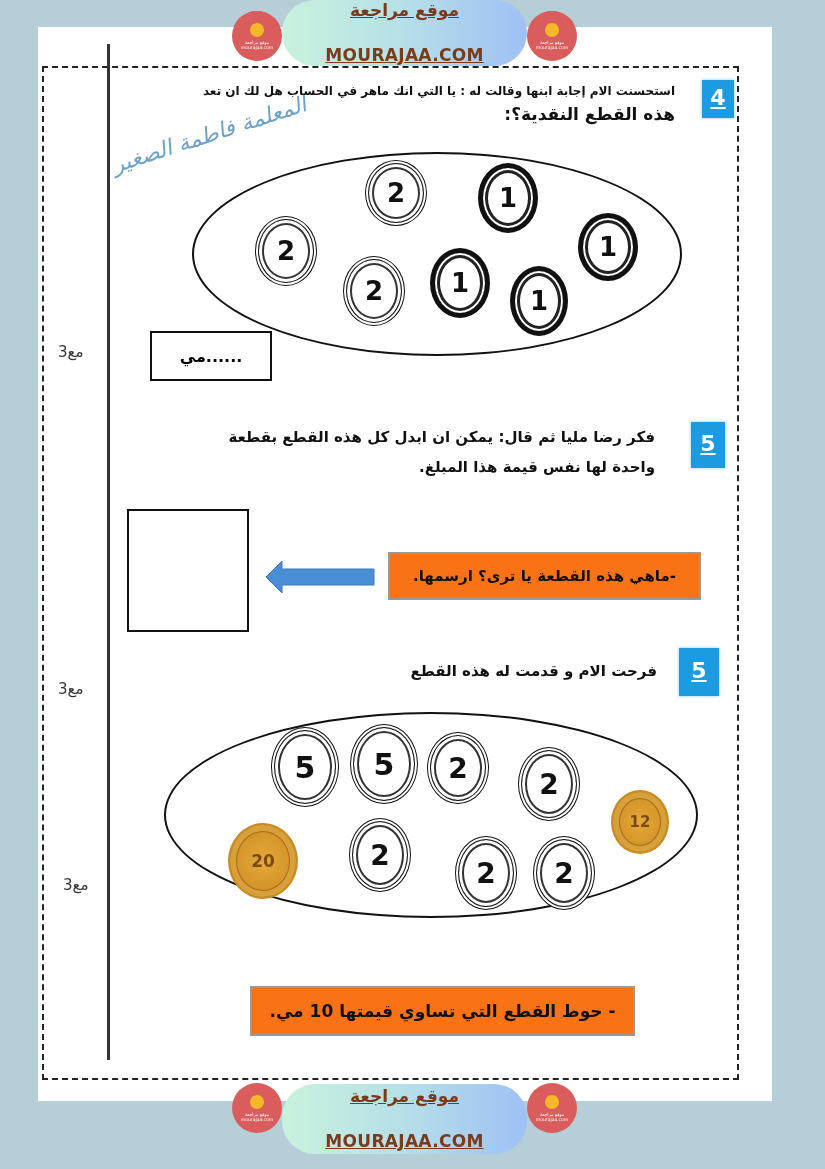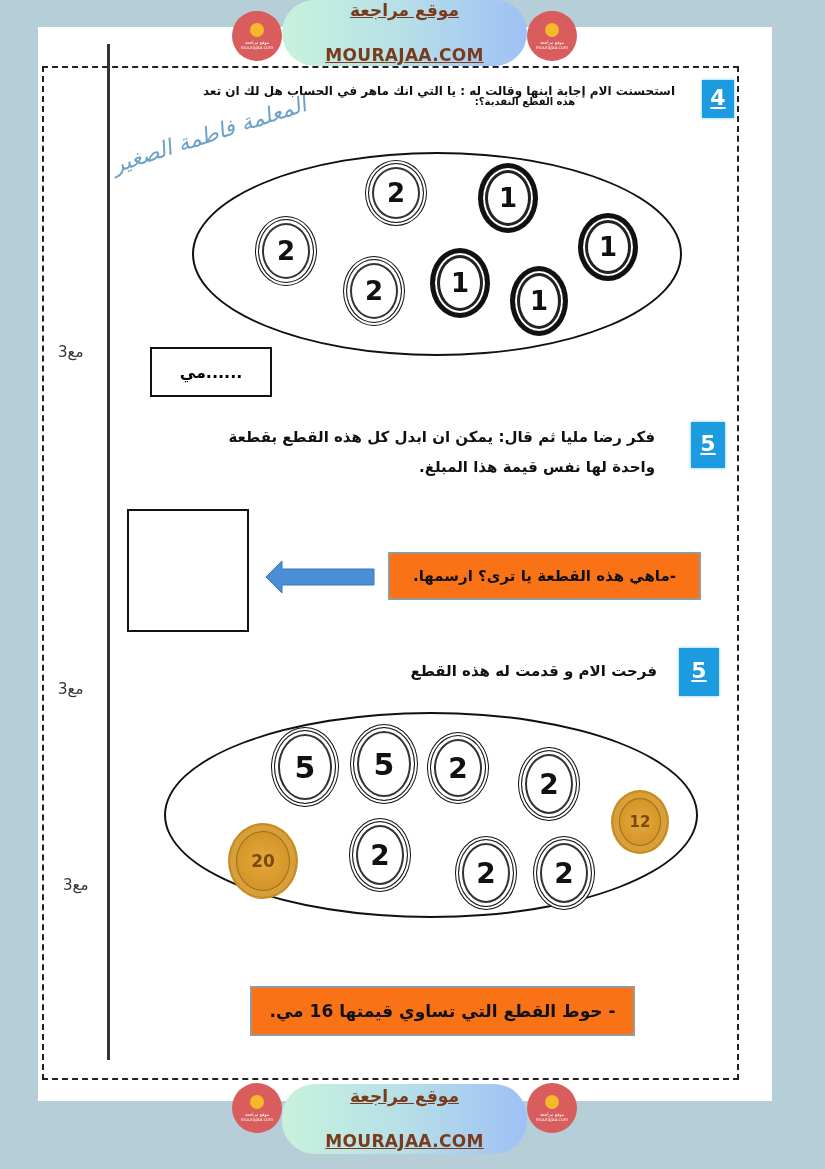--- a/index.html
+++ b/index.html
@@ -114,32 +114,32 @@
 </div>
 
 <div class="score" style="top:343px;">مع3</div>
 <div class="score" style="top:680px;">مع3</div>
 <div class="score" style="top:876px; left:63px;">مع3</div>
 
 <div class="watermark">المعلمة فاطمة الصغير</div>
 
 <div class="badge" style="left:702px; top:80px;">4</div>
 <div class="qtext" style="right:150px; top:84px; font-size:12px; width:500px;">استحسنت الام إجابة ابنها وقالت له : يا التي انك ماهر في الحساب هل لك ان تعد</div>
-<div class="qtext" style="right:150px; top:96px; font-size:10px; width:300px;text-align:center;">هذه القطع النقدية؟:</div>
+<div class="qtext" style="right:150px; top:104px; font-size:17px; width:300px;">هذه القطع النقدية؟:</div>
 
 <div class="oval" style="left:192px; top:152px; width:490px; height:204px;"></div>
 <div class="coin" style="left:365px; top:160px; width:62px; height:66px; font-size:26px;">2</div>
 <div class="coin dark" style="left:478px; top:163px; width:60px; height:70px; font-size:26px;">1</div>
 <div class="coin" style="left:255px; top:216px; width:62px; height:70px; font-size:26px;">2</div>
 <div class="coin dark" style="left:578px; top:213px; width:60px; height:68px; font-size:26px;">1</div>
 <div class="coin" style="left:343px; top:256px; width:62px; height:70px; font-size:26px;">2</div>
 <div class="coin dark" style="left:430px; top:248px; width:60px; height:70px; font-size:26px;">1</div>
 <div class="coin dark" style="left:510px; top:266px; width:58px; height:70px; font-size:26px;">1</div>
 
-<div class="answer-box" style="left:150px; top:331px; width:122px; height:50px;margin-top:16px;">......مي</div>
+<div class="answer-box" style="left:150px; top:331px; width:122px; height:50px;">......مي</div>
 
 <div class="badge" style="left:691px; top:422px; width:34px; height:46px; line-height:44px;">5</div>
 <div class="qtext" style="right:170px; top:428px; font-size:15px; width:460px;">فكر رضا مليا ثم قال: يمكن ان ابدل كل هذه القطع بقطعة</div>
 <div class="qtext" style="right:170px; top:458px; font-size:15px; width:460px;">واحدة لها نفس قيمة هذا المبلغ.</div>
 
 <div class="draw-box" style="left:127px; top:509px; width:122px; height:123px;"></div>
 
 <svg style="position:absolute; left:266px; top:559px;" width="110" height="36" viewBox="0 0 110 36">
   <polygon points="0,18 16,2 16,10 108,10 108,26 16,26 16,34" fill="#4a8fd6" stroke="#3a78b8" stroke-width="1"></polygon>
 </svg>
@@ -153,21 +153,21 @@
 <div class="coin" style="left:271px; top:727px; width:68px; height:80px; font-size:30px;">5</div>
 <div class="coin" style="left:350px; top:724px; width:68px; height:80px; font-size:30px;">5</div>
 <div class="coin" style="left:427px; top:732px; width:62px; height:72px; font-size:28px;">2</div>
 <div class="coin" style="left:518px; top:747px; width:62px; height:74px; font-size:28px;">2</div>
 <div class="coin gold" style="left:611px; top:790px; width:58px; height:64px; font-size:15px;">12</div>
 <div class="coin gold" style="left:228px; top:823px; width:70px; height:76px; font-size:17px;">20</div>
 <div class="coin" style="left:349px; top:818px; width:62px; height:74px; font-size:28px;">2</div>
 <div class="coin" style="left:455px; top:836px; width:62px; height:74px; font-size:28px;">2</div>
 <div class="coin" style="left:533px; top:836px; width:62px; height:74px; font-size:28px;">2</div>
 
-<div class="prompt-box" style="left:250px; top:986px; width:385px; height:50px; font-size:17px;">- حوط القطع التي تساوي قيمتها 16 مي.</div>
+<div class="prompt-box" style="left:250px; top:986px; width:385px; height:50px; font-size:17px;">- حوط القطع التي تساوي قيمتها 10 مي.</div>
 
 <div class="logo" style="left:232px; top:1083px;">
   <div class="dot"></div>
   <div class="tiny">موقع مراجعة mourajaa.com</div>
 </div>
 <div class="banner" style="left:282px; top:1084px; height:70px;">
   <div class="ar">موقع مراجعة</div>
   <div class="en">MOURAJAA.COM</div>
 </div>
 <div class="logo" style="left:527px; top:1083px;">

